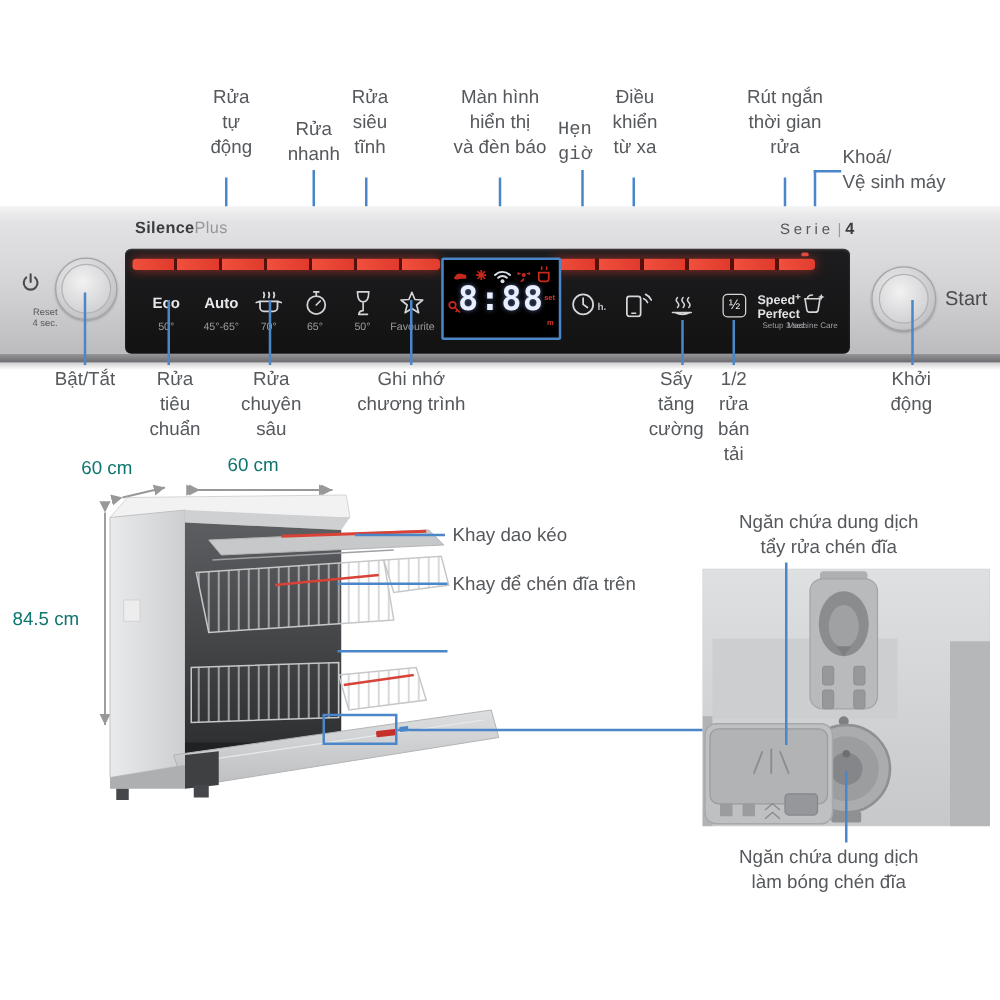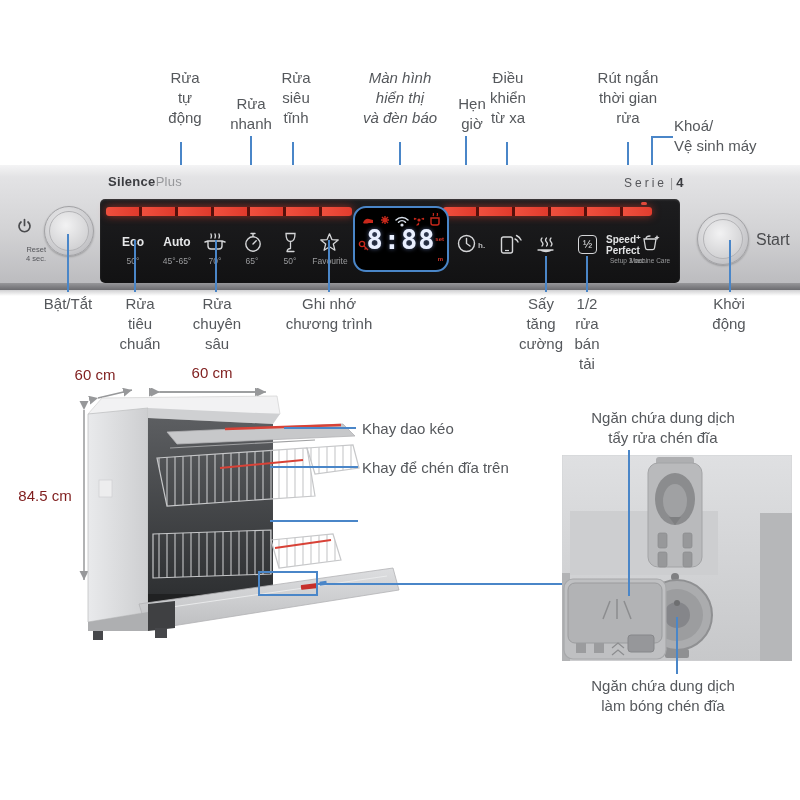--- a/index.html
+++ b/index.html
@@ -22,60 +22,60 @@
   .blackpanel{position:absolute;left:100px;top:199px;width:580px;height:84px;
               background:linear-gradient(#1d1d1f,#121213);border-radius:5px;
               box-shadow:inset 0 1px 2px rgba(255,255,255,.15);}
   .redbar{position:absolute;top:8px;height:9px;border-radius:3px;
           background:repeating-linear-gradient(90deg,#f0503e 0px,#e03a2c 33px,#55100b 33px,#55100b 36px);
           box-shadow:0 0 9px rgba(238,64,44,.6);}
   .prog-name{position:absolute;top:36px;color:#e6e7e8;font-size:12px;font-weight:bold;text-align:center;}
   .prog-sub{position:absolute;top:57px;color:#9b9c9e;font-size:8.5px;text-align:center;}
   .picon{position:absolute;top:33px;}
   .display{position:absolute;left:253px;top:7px;width:96px;height:66px;background:#000;
-           border:2px solid #4a86c8;border-radius:13px;box-sizing:border-box;}
+           border:2px solid #4a86c8;border-radius:2px;box-sizing:border-box;}
   .digits{position:absolute;left:0;top:16px;width:92px;text-align:center;
           font-family:"DejaVu Sans Mono","Liberation Mono",monospace;font-weight:bold;
           font-size:27px;color:#e9efff;letter-spacing:1px;text-shadow:0 0 4px rgba(150,180,255,.55);}
   .redtxt{position:absolute;color:#d8362a;font-size:6px;font-weight:bold;}
   .btn-outer{position:absolute;border-radius:50%;
              background:radial-gradient(circle at 40% 35%,#efeff0,#c6c6c9 70%,#aeaeb1);
              border:1px solid #a2a2a5;box-shadow:0 1px 2px rgba(0,0,0,.25);}
   .btn-inner{position:absolute;border-radius:50%;
              background:radial-gradient(circle at 42% 35%,#f2f2f3,#d2d2d4 75%,#bfbfc2);
              border:1px solid #b3b3b6;}
   .brand{position:absolute;left:108px;top:174px;font-size:13px;color:#3f4044;letter-spacing:.3px;}
   .brand b{font-weight:bold;color:#3b3c40;}
   .brand span{color:#96979a;}
   .serie{position:absolute;left:624px;top:175px;font-size:12px;color:#55565a;}
   .serie .sp{letter-spacing:3px;}
   .serie .bar{color:#9a9a9d;padding:0 3px;}
   .serie b{color:#3b3c40;font-weight:bold;font-size:13px;}
   .tinytxt{position:absolute;color:#9b9c9e;font-size:6.5px;text-align:center;line-height:8px;}
   .speedtxt{position:absolute;color:#e2e3e4;font-size:10px;font-weight:bold;line-height:11px;}
-  .dim{position:absolute;color:#7f1d1d;font-size:15px;text-align:center;white-space:pre-line;}
+  .dim{position:absolute;color:#0f766e;font-size:15px;white-space:pre-line;}
   .bluerect{position:absolute;border:2px solid #4a86c8;box-sizing:border-box;}
 </style>
 </head>
 <body>
 
 <div id="canvas">
 
   <div class="lbl" style="left:145px;top:68px;width:80px;">Rửa
 tự
 động</div>
   <div class="lbl" style="left:211px;top:94px;width:80px;">Rửa
 nhanh</div>
   <div class="lbl" style="left:258px;top:68px;width:76px;">Rửa
 siêu
 tĩnh</div>
-  <div class="lbl" style="left:343px;top:68px;width:114px;font-style:italic;">Màn hình
+  <div class="lbl" style="left:343px;top:68px;width:114px;">Màn hình
 hiển thị
 và đèn báo</div>
-  <div class="lbl" style="left:432px;top:94px;width:80px;">Hẹn
+  <div class="lbl" style="left:420px;top:94px;width:80px;font-family:Liberation Mono, monospace;">Hẹn
 giờ</div>
   <div class="lbl" style="left:468px;top:68px;width:80px;">Điều
 khiển
 từ xa</div>
   <div class="lbl" style="left:578px;top:68px;width:100px;">Rút ngắn
 thời gian
 rửa</div>
   <div class="lbl left" style="left:674px;top:116px;width:124px;">Khoá/
 Vệ sinh máy</div>
 

